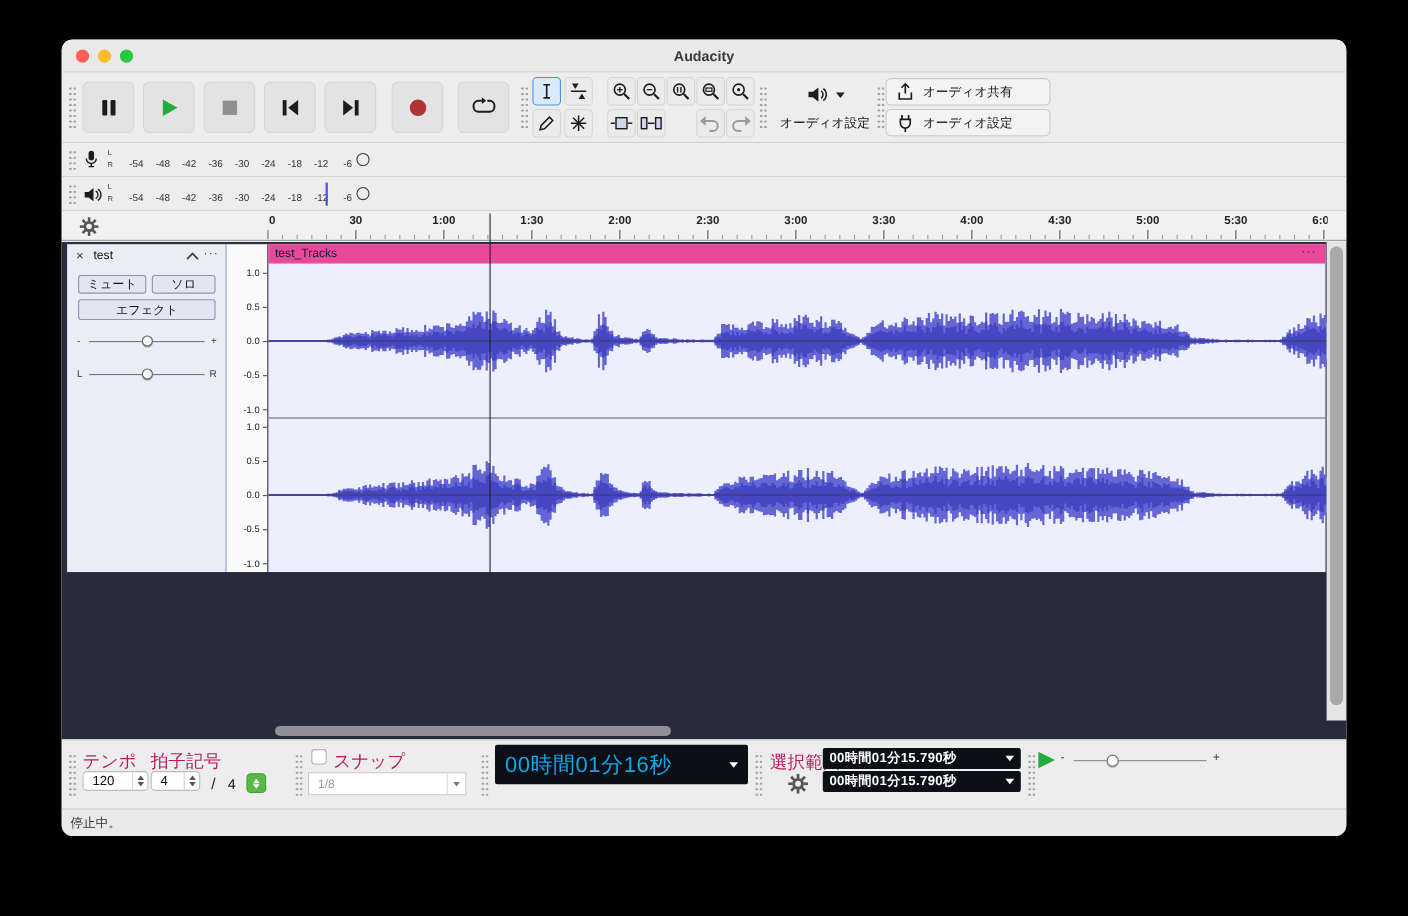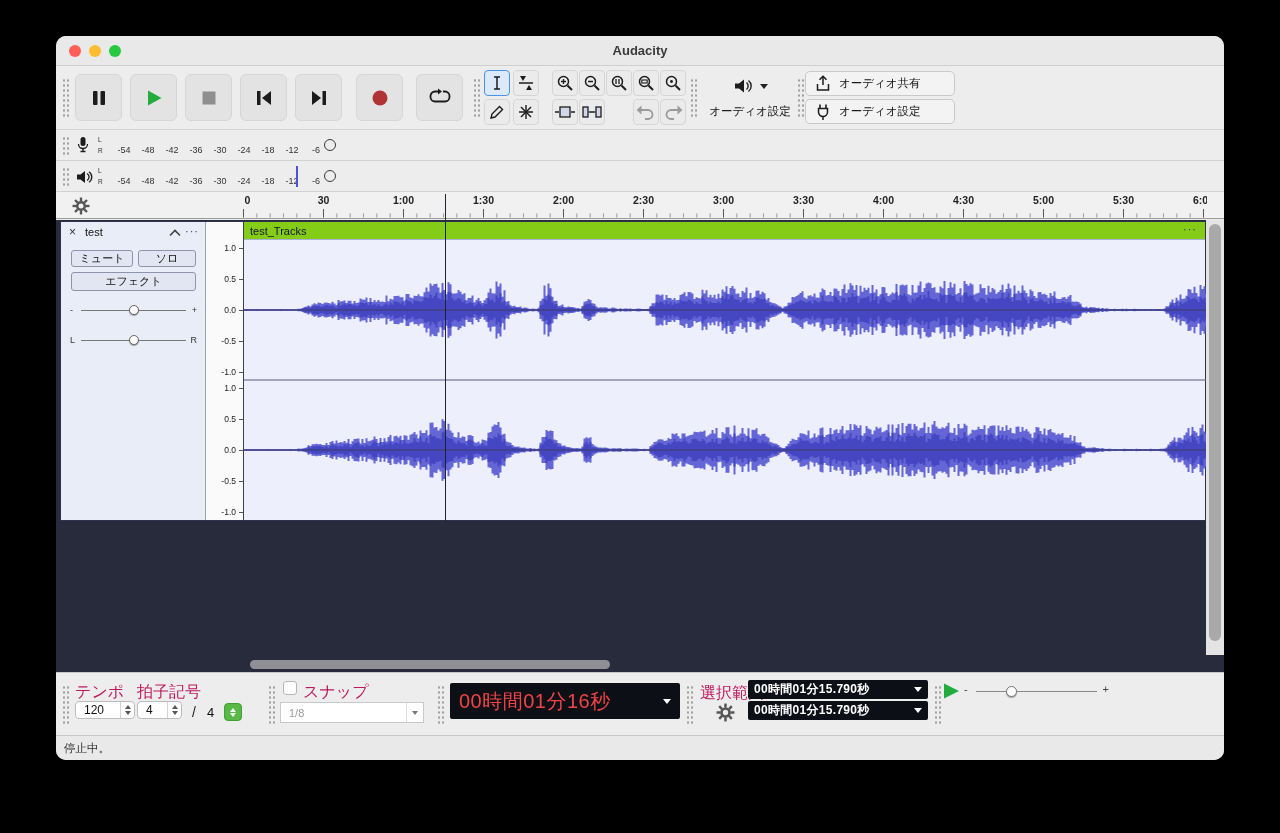--- a/index.html
+++ b/index.html
@@ -62,21 +62,21 @@
 .pslider{position:absolute;left:6px;width:133px;height:16px}
 .groove{position:absolute;left:14px;right:14px;top:50%;height:1px;background:#777}
 .sthumb{position:absolute;top:50%;left:50%;transform:translate(-50%,-50%);width:10px;height:10px;border-radius:50%;background:#fdfdfd;border:1px solid #666;box-shadow:0 1px 1px rgba(0,0,0,.35)}
 .send{position:absolute;top:50%;transform:translateY(-50%);font-size:9px;color:#333}
 .send.l{left:3px}.send.r{right:3px}
 .vruler{position:relative;width:37px;background:#fafafa;border-right:0;flex:none}
 .vch{position:absolute;left:0;right:0;height:140px}
 .vlab{position:absolute;right:7px;transform:translateY(-50%);font-size:8.5px;color:#222}
 .vtick{position:absolute;right:0;width:4px;height:1px;background:#555}
 .clip{position:relative;flex:1;background:#edeffc;border-left:1px solid #3c3c5c}
-.cliptitle{position:absolute;left:0;top:0;right:0;height:18px;background:#84cc16;border-bottom:1px solid #aab1d6;display:flex;align-items:center}
+.cliptitle{position:absolute;left:0;top:0;right:0;height:18px;background:#ec4899;border-bottom:1px solid #aab1d6;display:flex;align-items:center}
 .clipname{font-size:11px;color:#14143c;margin-left:6px}
 .clipmenu{position:absolute;right:8px;top:1px;font-size:11px;letter-spacing:1px;color:#33335a}
 #wave-svg{position:absolute;left:0;top:18px}
 
 .hthumb{position:absolute;left:194px;top:440px;width:360px;height:9px;border-radius:5px;background:#8f8f95}
 .vscroll{position:absolute;left:1150px;top:0;width:18px;height:435px;background:#e4e4e4}
 .vthumb{position:absolute;left:3px;top:4px;width:12px;height:417px;border-radius:6px;background:#a9a9a9}
 .playhead{position:absolute;left:389px;top:158px;width:1px;height:328px;background:#22222a;z-index:6}
 
 .footer{position:absolute;left:0;top:636px;right:0;height:63px;background:#ededed;border-top:1px solid #c9c9c9}
@@ -85,21 +85,21 @@
 .spin{position:absolute;height:18px;background:#fff;border:1px solid #bcbcbc;border-radius:4px;display:flex;align-items:center}
 .spinval{flex:1;font-size:12px;color:#111;padding-left:8px}
 .stepper{width:14px;height:100%;border-left:1px solid #d4d4d4;display:flex;flex-direction:column;align-items:center;justify-content:center;gap:2px}
 .slash{position:absolute;font-size:14px;color:#222}
 .tsl{position:absolute;font-size:13px;color:#111}
 .greenpop{position:absolute;width:18px;height:18px;background:#58b947;border:1px solid #43a035;border-radius:4px;display:flex;flex-direction:column;align-items:center;justify-content:center;gap:1px}
 .checkbox{position:absolute;width:14px;height:14px;background:#fff;border:1px solid #b5b5b5;border-radius:3px}
 .combo{position:absolute;height:21px;background:#fff;border:1px solid #c9c9c9;border-radius:0;display:flex;align-items:center}
 .comboval{flex:1;font-size:11px;color:#9a9a9a;padding-left:8px}
 .comboarrow{width:17px;height:100%;border-left:1px solid #dcdcdc;display:flex;align-items:center;justify-content:center}
-.timebig{position:absolute;left:394px;top:10px;width:230px;height:36px;background:#0d0f16;border-radius:2px;color:#ef4444;display:flex;align-items:center;padding:4px 9px;white-space:nowrap;overflow:hidden}
+.timebig{position:absolute;left:394px;top:4px;width:230px;height:36px;background:#0d0f16;border-radius:2px;color:#0ea5e9;display:flex;align-items:center;padding:4px 9px;white-space:nowrap;overflow:hidden}
 .timebig .val{flex:1;font-size:20px;letter-spacing:.5px}
 .timesmall{position:absolute;left:692px;width:180px;height:19px;background:#0d0f16;border-radius:2px;color:#fff;display:flex;align-items:center;padding:0 6px;white-space:nowrap;overflow:hidden}
 .timesmall .val{flex:1;font-size:12px;font-weight:bold;letter-spacing:.3px}
 .speedslider{position:absolute;left:908px;top:7px;width:145px;height:22px}
 .speedline{position:absolute;left:12px;right:12px;top:11px;height:1px;background:#8a8a8a}
 .speedthumb{position:absolute;left:42px;top:6px;width:11px;height:11px;border-radius:50%;background:#fdfdfd;border:1px solid #777;box-shadow:0 1px 1px rgba(0,0,0,.3)}
 .spd{position:absolute;top:3px;font-size:11px;color:#444}
 .spd.minus{left:0}.spd.plus{right:0}
 
 .statusbar{position:absolute;left:0;top:699px;right:0;height:25px;background:#e9e9e9;border-top:1px solid #c9c9c9;display:flex;align-items:center}

